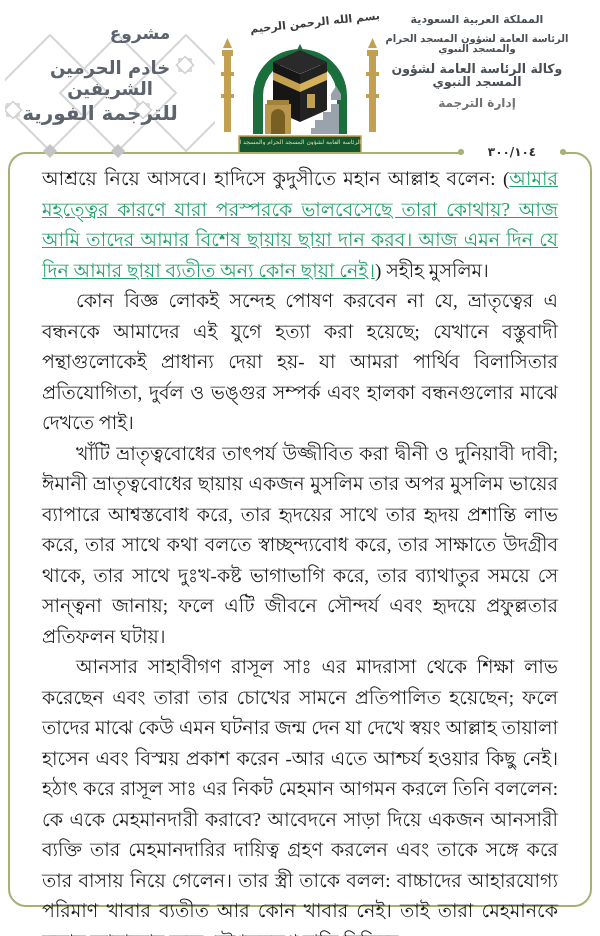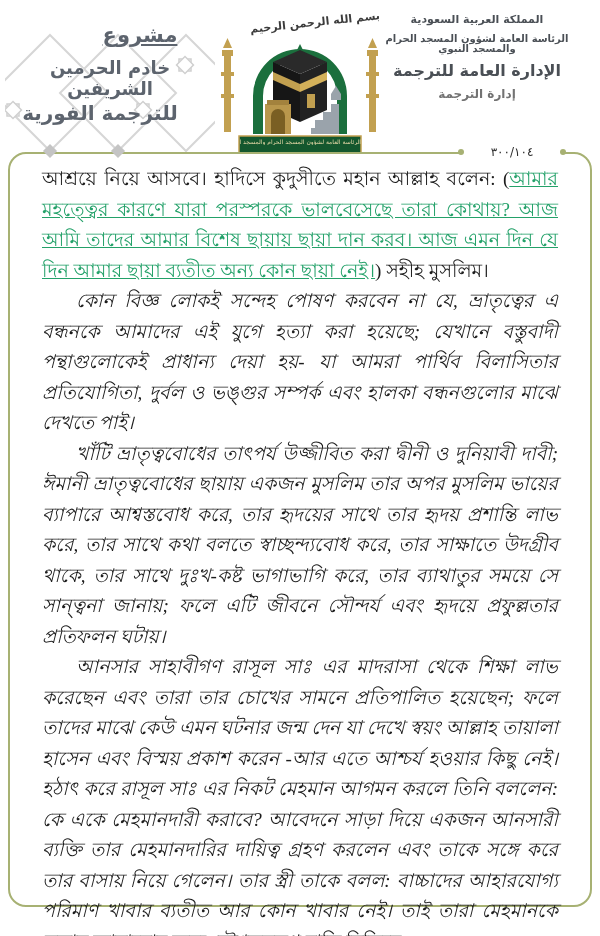--- a/index.html
+++ b/index.html
@@ -19,21 +19,21 @@
     font-family:"Liberation Serif","DejaVu Serif",serif;
   }
   
   .ornament-left{position:absolute;left:5px;top:15px;width:210px;height:140px;}
   .ornament-left svg{position:absolute;left:0;top:0;}
   .calli{
     position:absolute;width:100%;text-align:center;color:#5d646e;
     font-family:"DejaVu Sans",sans-serif;direction:rtl;font-weight:bold;
     text-shadow:0 0 2px #ffffff,0 0 2px #ffffff;
   }
-  .calli.l1{top:8px;left:30px;font-size:21px;text-decoration:underline;}
+  .calli.l1{top:8px;left:30px;font-size:17px;}
   .calli.l2{top:42px;left:0px;font-size:18px;letter-spacing:-1px;}
   .calli.l3{top:86px;left:-10px;font-size:20px;}
   .emblem{position:absolute;left:215px;top:8px;width:170px;height:150px;}
   .bismillah{
     position:absolute;top:8px;left:30px;width:140px;text-align:center;
     font-family:"DejaVu Sans",sans-serif;font-size:11px;color:#3c3c3c;
     direction:rtl;transform:rotate(-6deg);font-weight:bold;
   }
   .agency{position:absolute;left:377px;top:14px;width:200px;text-align:center;
     font-family:"DejaVu Sans",sans-serif;direction:rtl;color:var(--arabic_gray);}
@@ -49,35 +49,35 @@
     border:2px solid var(--frame_olive);border-radius:18px;background:#fff;
   }
   .gap-cover{position:absolute;left:462px;top:147px;width:100px;height:10px;background:#fff;}
   .doc-number-strip{
     position:absolute;left:458px;top:144px;width:108px;height:16px;
     display:flex;align-items:center;justify-content:space-between;
   }
   .olive-dot{width:6px;height:6px;border-radius:50%;background:var(--frame_olive);}
   .doc-number{
     font-family:"DejaVu Sans",sans-serif;font-size:12px;color:#2e2e2e;
-    direction:rtl;font-weight:normal;letter-spacing:1px;
+    direction:rtl;font-weight:bold;letter-spacing:1px;
   }
   .border-diamond{
     position:absolute;width:10px;height:10px;background:#c4c4c4;
     transform:rotate(45deg);top:146px;
   }
   .bd1{left:45px;} .bd2{left:113px;}
   
   .doc-body{
     position:absolute;left:42px;top:164px;width:516px;
     font-size:19px;line-height:30.5px;color:var(--text_black);
     text-align:justify;
   }
   .doc-body p{margin:0;}
-  .doc-body p.indent{text-indent:34px;font-style:italic;}
+  .doc-body p.indent{text-indent:34px;}
   .seg-green{color:var(--accent_green);text-decoration:underline;}
   .seg-black{color:var(--text_black);}
 </style>
 </head>
 <body>
 
 <div class="page">
 
   <div class="ornament-left">
     <svg width="210" height="140" viewBox="0 0 210 140">
@@ -146,21 +146,21 @@
       <g>
         <rect x="24" y="98" width="122" height="18" fill="#14572e" stroke="#c2a050" stroke-width="1.5"></rect>
       </g>
     </svg>
     <div style="position:absolute;left:24px;top:130px;width:122px;text-align:center;font-family:'DejaVu Sans',sans-serif;font-size:6px;color:#e8d9a8;direction:rtl;white-space:nowrap;overflow:hidden;">الرئاسة العامة لشؤون المسجد الحرام والمسجد النبوي</div>
   </div>
 
   <div class="agency">
     <div class="a1">المملكة العربية السعودية</div>
     <div class="a2">الرئاسة العامة لشؤون المسجد الحرام والمسجد النبوي</div>
-    <div class="a4">الإدارة العامة للترجمة</div>
+    <div class="a3">وكالة الرئاسة العامة لشؤون المسجد النبوي</div>
     <div class="a5">إدارة الترجمة</div>
   </div>
 
   <div class="doc-frame"></div>
   <div class="gap-cover"></div>
   <div class="doc-number-strip">
     <span class="olive-dot"></span>
     <span class="doc-number">٣٠٠/١٠٤</span>
     <span class="olive-dot"></span>
   </div>

